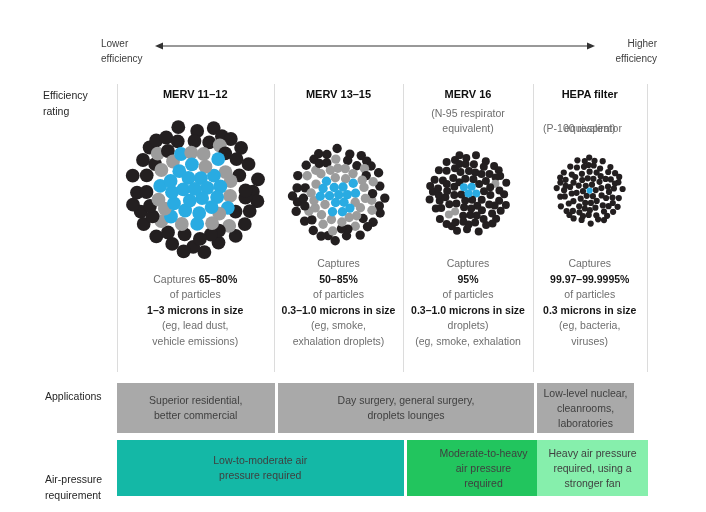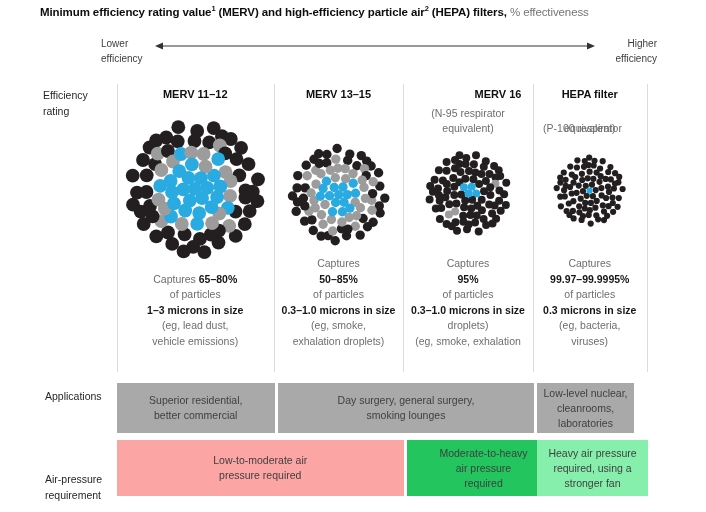--- a/index.html
+++ b/index.html
@@ -22,23 +22,20 @@
   .cap-b{color:#161616;font-weight:bold;}
   .gbox{position:absolute;background:#a9a9a9;display:flex;flex-direction:column;
         align-items:center;justify-content:center;text-align:center;
         font-size:10.5px;color:#3f3f3f;line-height:15px;}
 </style>
 </head>
 <body>
 
 <div class="canvas">
 
-  <div class="abs title">
-    <span class="t-bold">Minimum efficiency rating value</span><sup class="t-bold">1</sup><span class="t-bold"> (MERV) and high-efficiency particle air</span><sup class="t-bold">2</sup><span class="t-bold"> (HEPA) filters,</span><span class="t-gray"> % effectiveness</span>
-  </div>
 
   <div class="abs scale-label scale-left">
     <div>Lower</div>
     <div>efficiency</div>
   </div>
   <svg class="abs" style="left:155px;top:40px;width:440px;height:12px">
     <line x1="7" y1="6" x2="433" y2="6" stroke="#333333" stroke-width="1"></line>
     <polygon points="0,6 8,2.6 8,9.4" fill="#333333"></polygon>
     <polygon points="440,6 432,2.6 432,9.4" fill="#333333"></polygon>
   </svg>
@@ -252,21 +249,21 @@
         <circle cx="51.7" cy="51.7" r="4.7" fill="#29abe2"></circle>
       </svg>
       <div class="cap-block" style="left: 274px; width: 129px; top: 256px;">
         <div><span class="cap-g">Captures</span></div>
         <div><span class="cap-b">50–85%</span></div>
         <div><span class="cap-g">of particles</span></div>
         <div><span class="cap-b">0.3–1.0 microns in size</span></div>
         <div><span class="cap-g">(eg, smoke,</span></div>
         <div><span class="cap-g">exhalation droplets)</span></div>
       </div>
-      <div class="col-header" style="left: 403px; width: 130px; padding-left: 30px;">MERV 16</div>
+      <div class="col-header" style="left: 403px; width: 130px;">MERV 16</div>
       <div class="col-sub" style="left: 403px; width: 130px; top: 106px;">(N-95 respirator</div>
       <div class="col-sub" style="left: 403px; width: 130px; top: 121px;">equivalent)</div>
       <svg width="89" height="89" style="position: absolute; left: 423.5px; top: 148.5px;">
         <circle cx="72.1" cy="69.7" r="4" fill="#231f20"></circle>
         <circle cx="68.5" cy="74.5" r="4" fill="#231f20"></circle>
         <circle cx="62.1" cy="75.9" r="4" fill="#231f20"></circle>
         <circle cx="54.7" cy="82.5" r="4" fill="#231f20"></circle>
         <circle cx="43.0" cy="80.2" r="4" fill="#231f20"></circle>
         <circle cx="33.0" cy="81.7" r="4" fill="#231f20"></circle>
         <circle cx="27.8" cy="77.2" r="4" fill="#231f20"></circle>
@@ -466,35 +463,35 @@
     </div>
 
   <div class="abs rowlabel" style="left:45px;top:389px;">Applications</div>
   <div id="app-boxes">
       <div class="gbox" style="left: 116.5px; width: 158.5px; top: 383px; height: 50px; background: rgb(169, 169, 169);">
         <div>Superior residential,</div>
         <div>better commercial</div>
       </div>
       <div class="gbox" style="left: 278px; width: 256px; top: 383px; height: 50px; background: rgb(169, 169, 169);">
         <div>Day surgery, general surgery,</div>
-        <div>smoking lounges</div>
+        <div>droplets lounges</div>
       </div>
       <div class="gbox" style="left: 537px; width: 97px; top: 383px; height: 50px; background: rgb(169, 169, 169);">
         <div>Low-level nuclear,</div>
         <div>cleanrooms,</div>
         <div>laboratories</div>
       </div>
     </div>
 
   <div class="abs rowlabel" style="left:45px;top:452px;margin-top:20px;">
     <div>Air-pressure</div>
     <div>requirement</div>
   </div>
   <div id="air-boxes">
-      <div class="gbox" style="left: 116.5px; width: 287.5px; top: 440px; height: 56px; background: #fca5a5; text-align: right;">
+      <div class="gbox" style="left: 116.5px; width: 287.5px; top: 440px; height: 56px; background: #14b8a6; text-align: right;">
         <div>Low-to-moderate air</div>
         <div>pressure required</div>
       </div>
       <div class="gbox" style="left: 407px; width: 127px; top: 440px; height: 56px; background: #22c55e; padding-left: 13px;">
         <div>Moderate-to-heavy</div>
         <div>air pressure</div>
         <div>required</div>
       </div>
       <div class="gbox" style="left: 537px; width: 111px; top: 440px; height: 56px; background: #86efac;">
         <div>Heavy air pressure</div>

